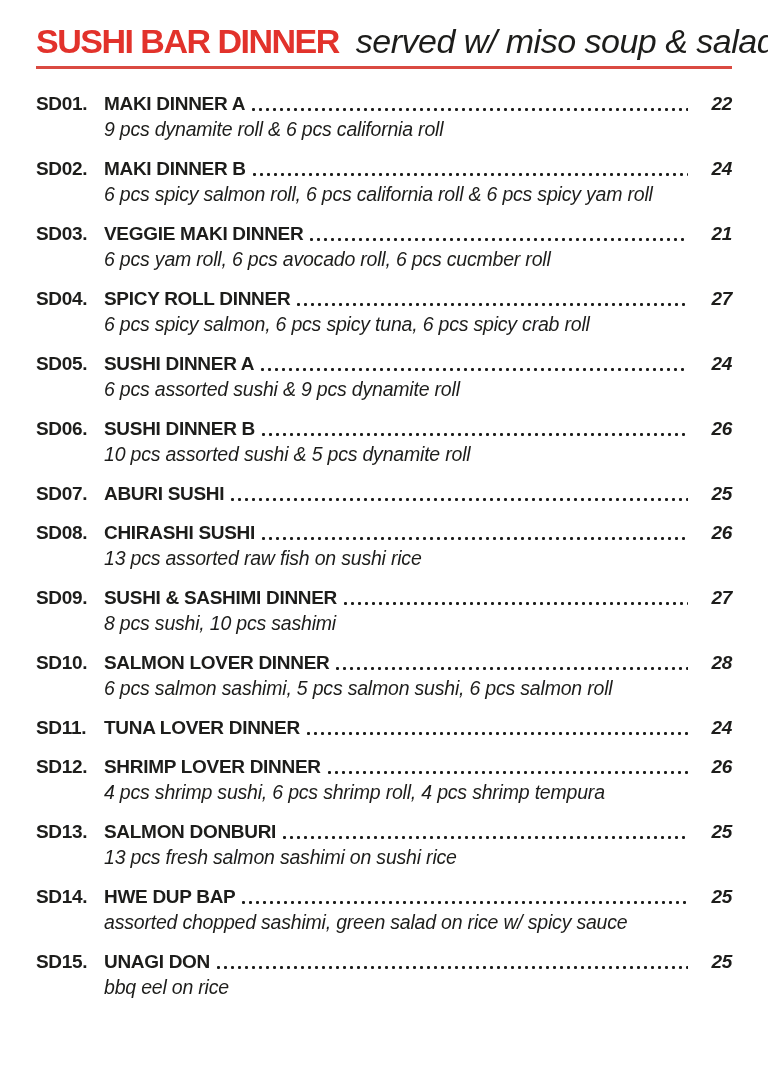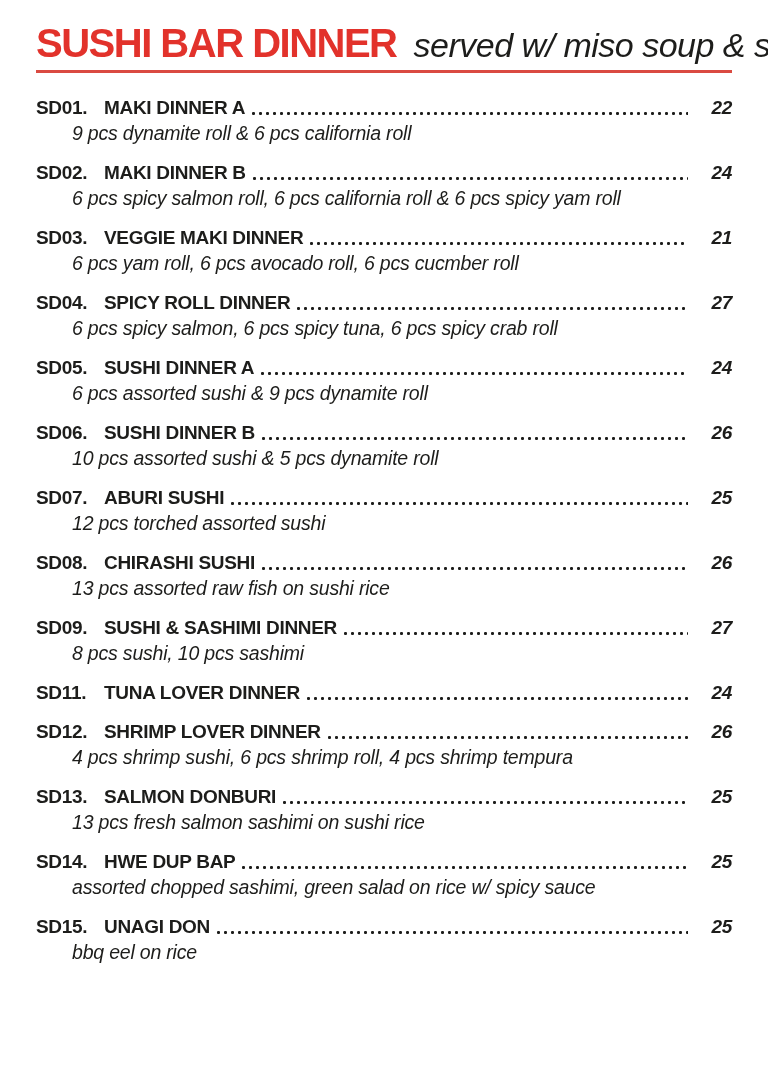--- a/index.html
+++ b/index.html
@@ -25,21 +25,21 @@
   
   .header-row{
     display:flex;
     align-items:baseline;
     gap:17px;
     white-space:nowrap;
   }
   .title{
     color:var(--accent);
     font-weight:bold;
-    font-size:40px;
+    font-size:34px;
     letter-spacing:-1.5px;
     line-height:1.05;
   }
   .subtitle{
     font-style:italic;
     font-size:34px;
     letter-spacing:-0.5px;
     color:var(--text);
   }
   .rule{
@@ -79,21 +79,21 @@
     background-repeat:repeat-x;
     background-position:left bottom;
   }
   .price{
     flex:0 0 34px;
     text-align:right;
     font-weight:bold;
     font-style:italic;
   }
   .desc{
-    margin-left:36px;
+    margin-left:68px;
     margin-top:2px;
     font-style:italic;
     font-size:19.5px;
     letter-spacing:-0.2px;
     line-height:24px;
     white-space:nowrap;
   }
 </style>
 </head>
 <body>
@@ -167,21 +167,20 @@
     <div class="desc">10 pcs assorted sushi &amp; 5 pcs dynamite roll</div>
   </div>
 
   <div class="item">
     <div class="item-row">
       <span class="code">SD07.</span>
       <span class="name">ABURI SUSHI</span>
       <span class="leader"></span>
       <span class="price">25</span>
     </div>
-    <div class="desc">12 pcs torched assorted sushi</div>
   </div>
 
   <div class="item">
     <div class="item-row">
       <span class="code">SD08.</span>
       <span class="name">CHIRASHI SUSHI</span>
       <span class="leader"></span>
       <span class="price">26</span>
     </div>
     <div class="desc">13 pcs assorted raw fish on sushi rice</div>
@@ -190,20 +189,29 @@
   <div class="item">
     <div class="item-row">
       <span class="code">SD09.</span>
       <span class="name">SUSHI &amp; SASHIMI DINNER</span>
       <span class="leader"></span>
       <span class="price">27</span>
     </div>
     <div class="desc">8 pcs sushi, 10 pcs sashimi</div>
   </div>
 
+  <div class="item">
+    <div class="item-row">
+      <span class="code">SD10.</span>
+      <span class="name">SALMON LOVER DINNER</span>
+      <span class="leader"></span>
+      <span class="price">28</span>
+    </div>
+    <div class="desc">6 pcs salmon sashimi, 5 pcs salmon sushi, 6 pcs salmon roll</div>
+  </div>
 
   <div class="item">
     <div class="item-row">
       <span class="code">SD11.</span>
       <span class="name">TUNA LOVER DINNER</span>
       <span class="leader"></span>
       <span class="price">24</span>
     </div>
   </div>
 

